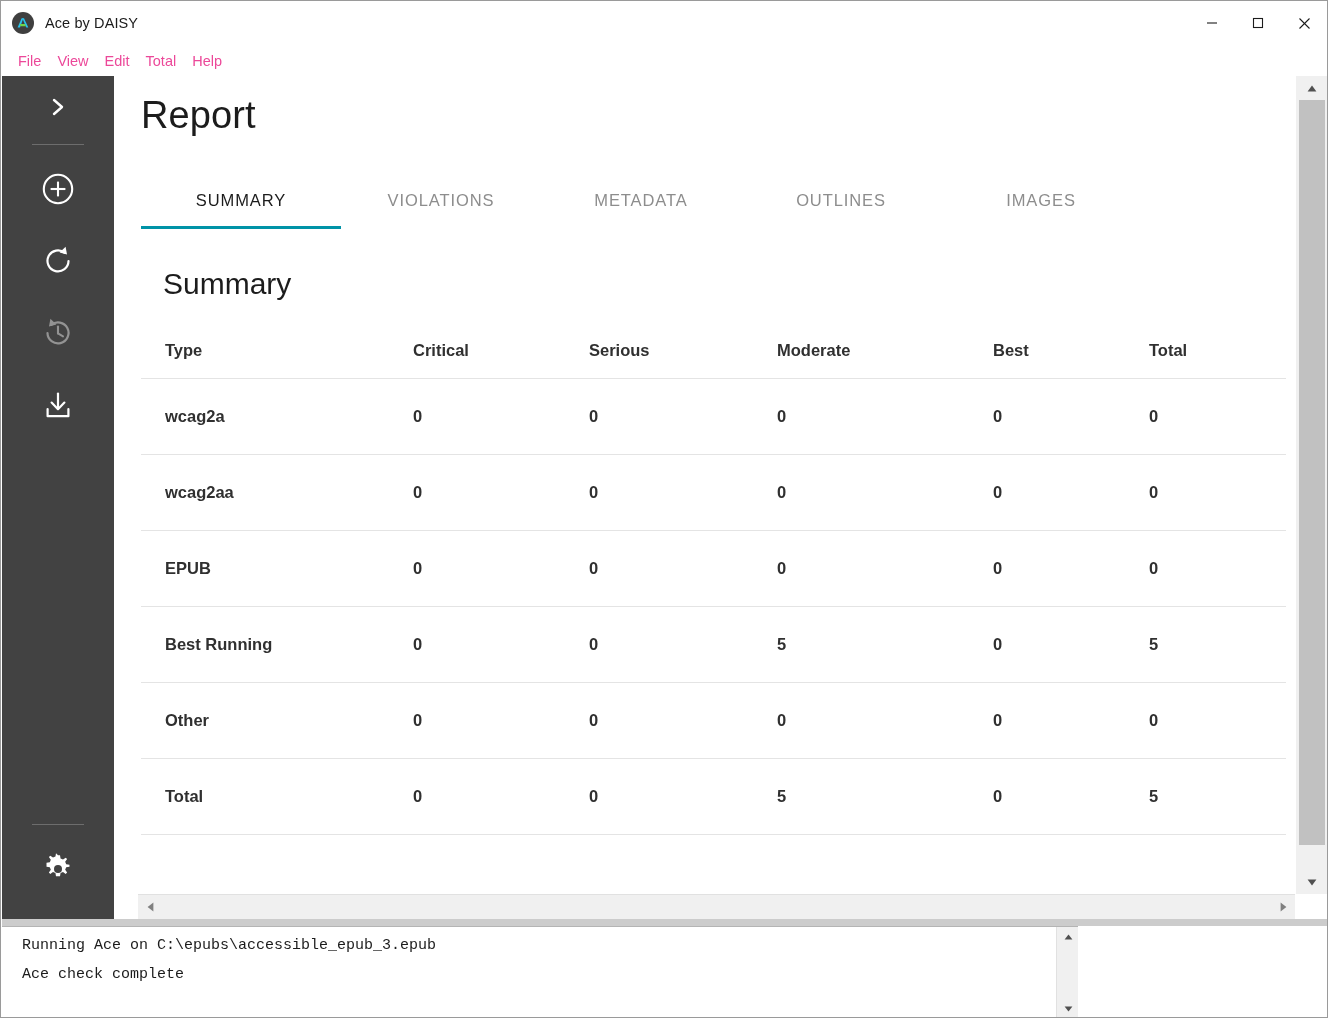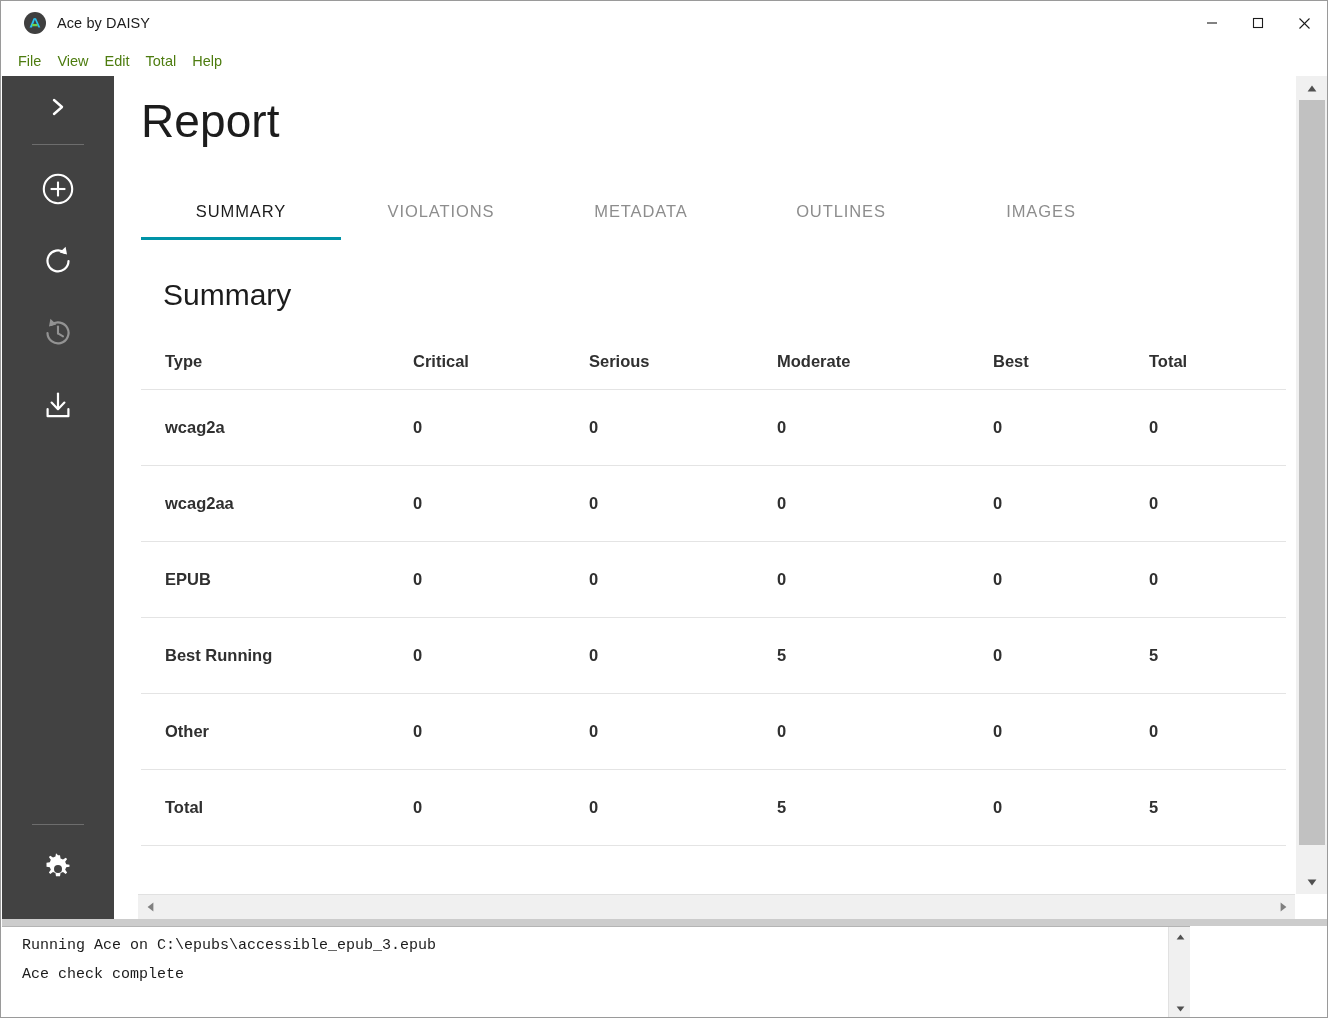--- a/index.html
+++ b/index.html
@@ -20,21 +20,21 @@
     overflow: hidden;
   }
 
   
   .titlebar {
     position: absolute; left: 0; top: 0;
     width: 1326px; height: 44px;
     background: #ffffff;
     display: flex; align-items: center;
   }
-  .title-left { display: flex; align-items: center; padding-left: 23px; flex: 1; text-align: right; }
+  .title-left { display: flex; align-items: center; padding-left: 11px; flex: 1; text-align: right; }
   .app-logo {
     width: 22px; height: 22px; border-radius: 50%;
     background: #3f3f3f;
     display: flex; align-items: center; justify-content: center;
     flex: none;
   }
   .app-logo svg { display: block; }
   .app-title {
     margin-left: 11px;
     font-size: 14.5px;
@@ -53,21 +53,21 @@
   
   .menubar {
     position: absolute; left: 0; top: 44px;
     width: 1326px; height: 31px;
     background: #ffffff;
     display: flex; align-items: center;
     padding-left: 9px;
   }
   .menu-item {
     font-size: 14.5px;
-    color: #4d7c0f;
+    color: #ec4899;
     padding: 3px 8px;
     cursor: default;
     white-space: nowrap;
   }
 
   
   .sidebar {
     position: absolute; left: 1px; top: 75px;
     width: 112px; height: 843px;
     background: #424242;
@@ -93,21 +93,21 @@
   .content {
     position: absolute; left: 113px; top: 75px;
     width: 1180px; height: 818px;
     background: #ffffff;
     overflow: hidden;
     padding: 0 0 0 0;
   }
   .content-inner { padding: 12px 26px 0 27px; }
 
   .page-title {
-    font-size: 46px;
+    font-size: 38px;
     font-weight: 400;
     color: #1c1c1c;
     margin: 6px 0 0 0;
     letter-spacing: 0.1px;
   }
 
   
   .tabs {
     display: flex;
     margin-top: 44px;
@@ -204,21 +204,21 @@
   }
 
   
   .console-sep {
     position: absolute; left: 1px; top: 918px;
     width: 1326px; height: 7px;
     background: #cccccc;
   }
   .console {
     position: absolute; left: 1px; top: 925px;
-    width: 1188px; height: 92px;
+    width: 1076px; height: 92px;
     background: #ffffff;
     border-top: 1px solid #b4b4b4;
     overflow: hidden;
   }
   .console-text {
     padding: 5px 0 0 20px;
     font-family: "Liberation Mono", monospace;
     font-size: 15px;
     color: #1c1c1c;
     line-height: 28.5px;

